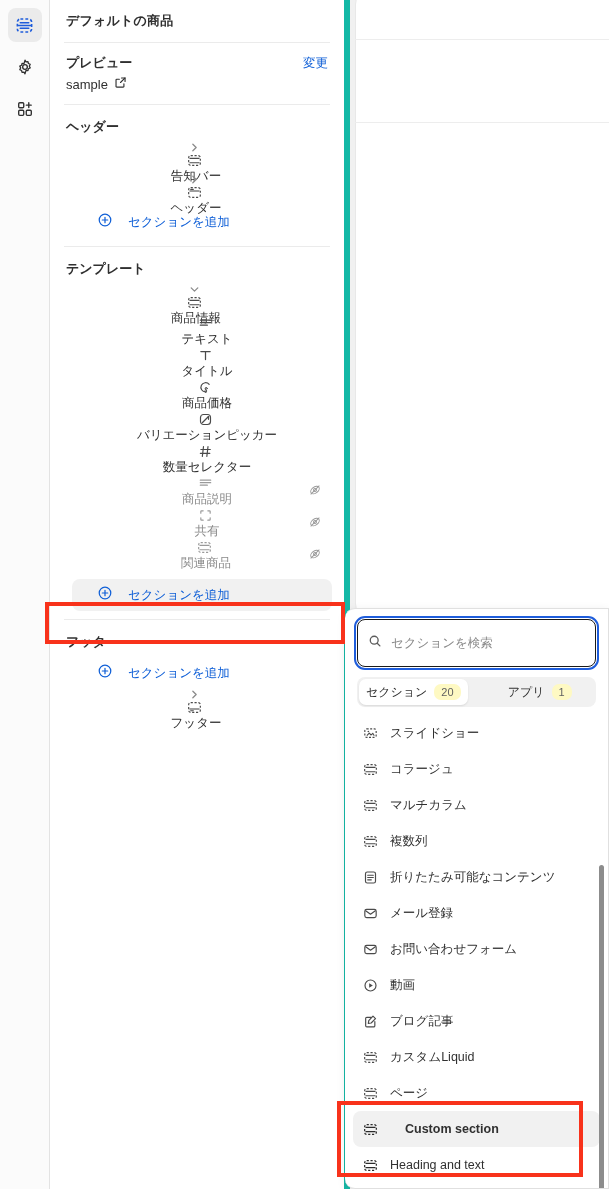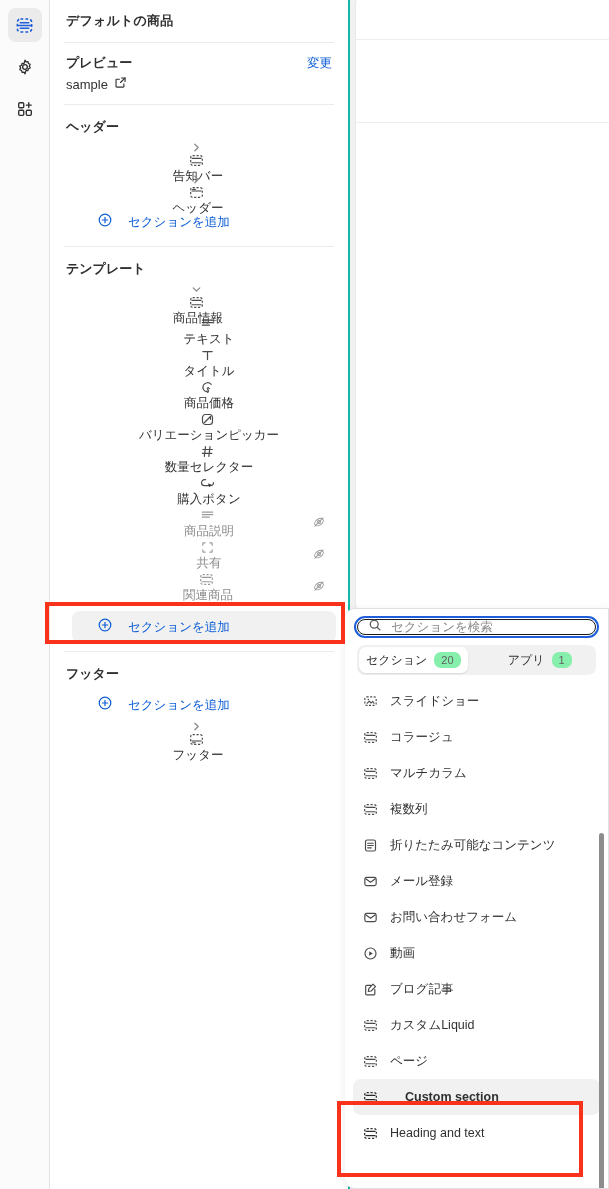--- a/index.html
+++ b/index.html
@@ -20,21 +20,21 @@
   .rail-btn {
     width: 34px; height: 34px; border-radius: 8px;
     display: flex; align-items: center; justify-content: center;
   }
   .rail-btn.active { background: #ebebeb; }
   .rail-btn svg { display: block; }
 
   
   .tree {
     position: absolute; left: 50px; top: 0; width: 300px; height: 1189px;
-    background: #ffffff; border-right: 2px solid #14b8a6;
+    background: #ffffff; border-right: 6px solid #14b8a6;
     overflow: hidden;
   }
   .tree-inner { padding: 0 12px; }
 
   .tpl-title {
     font-size: 13px; font-weight: 700; color: #303030;
     padding: 12px 4px 12px 4px; letter-spacing: .2px;
   }
   .divider { height: 1px; background: #ebebeb; margin: 0 2px; }
 
@@ -85,21 +85,21 @@
   
   .picker {
     position: absolute; left: 345px; top: 608px; width: 264px; height: 581px;
     background: #ffffff; border: 1px solid #e0e0e0; border-left:none;
     border-radius: 10px 0 0 10px;
     box-shadow: 0 2px 10px rgba(0,0,0,.08);
     overflow: hidden;
   }
   .search-wrap { padding: 10px 12px 6px 12px; }
   .search-box {
-    display:flex; align-items:center; gap: 9px; height: 16px;
+    display:flex; align-items:center; gap: 9px; height: 48px;
     border: 1px solid #1a1a1a; border-radius: 8px; padding: 0 10px;
     outline: 2px solid #1f5ddb; outline-offset: 1px;
     background: #ffffff;
   }
   .search-box input {
     border: none; outline: none; font-size: 12.5px; color: #303030;
     font-family: inherit; width: 100%; background: transparent;
   }
   .search-box input::placeholder { color: #8a8a8a; }
 
@@ -107,21 +107,21 @@
     margin: 4px 12px 0 12px; height: 30px; background: #f1f1f1; border-radius: 8px;
     display:flex; align-items:center; padding: 2px; gap: 18px;
   }
   .tab {
     flex: 1; height: 26px; border-radius: 7px;
     display:flex; align-items:center; justify-content:center; gap: 7px;
   }
   .tab.active { background: #ffffff; box-shadow: 0 1px 2px rgba(0,0,0,.10); }
   .tab .tlabel { font-size: 12px; color: #303030; font-weight: 500; }
   .tab .tcount {
-    font-size: 11px; color: #616161; background: #86efac;
+    font-size: 11px; color: #616161; background: #fef9c3;
     border-radius: 7px; padding: 1px 7px; line-height: 14px;
   }
 
   .plist { margin-top: 8px; position: relative; height: 490px; }
   .pitem {
     display:flex; align-items:center; gap: 11px; height: 36px;
     margin: 0 8px; padding-left: 8px; border-radius: 8px; text-align: right;
   }
   .pitem.sel { background: #f1f1f1; gap: 26px; }
   .pitem .plabel { font-size: 12.5px; color: #303030; white-space: nowrap; }
@@ -306,29 +306,20 @@
 
       <div class="node indent2">
         <span class="nicon">
           <svg width="15" height="15" viewBox="0 0 18 18" fill="none">
             <path d="M6.6 3.2L5.2 14.8M12 3.2L10.6 14.8M3.4 6.6h11.4M2.8 11.2h11.4" stroke="#4a4a4a" stroke-width="1.4" stroke-linecap="round"></path>
           </svg>
         </span>
         <span class="nlabel">数量セレクター</span>
       </div>
 
-      <div class="node indent2">
-        <span class="nicon">
-          <svg width="15" height="15" viewBox="0 0 18 18" fill="none">
-            <path d="M13.6 6.6V5.4a3.6 3.6 0 10-7.2 0v7.2a3.6 3.6 0 003.6 3.6" stroke="#4a4a4a" stroke-width="1.4" stroke-linecap="round" transform="rotate(-90 9 9)"></path>
-            <path d="M9.4 8.6l5 2.1-2 .7-.7 2-2.3-4.8z" fill="#2b2b2b"></path>
-          </svg>
-        </span>
-        <span class="nlabel">購入ボタン</span>
-      </div>
 
       <div class="node indent2 dim">
         <span class="nicon">
           <svg width="15" height="15" viewBox="0 0 18 18" fill="none">
             <path d="M2.8 5h12.4M2.8 8h12.4M2.8 11h8.4" stroke="#9a9a9a" stroke-width="1.5" stroke-linecap="round"></path>
           </svg>
         </span>
         <span class="nlabel">商品説明</span>
         <span class="hidden-ico">
           <svg width="14" height="14" viewBox="0 0 18 18" fill="none">

